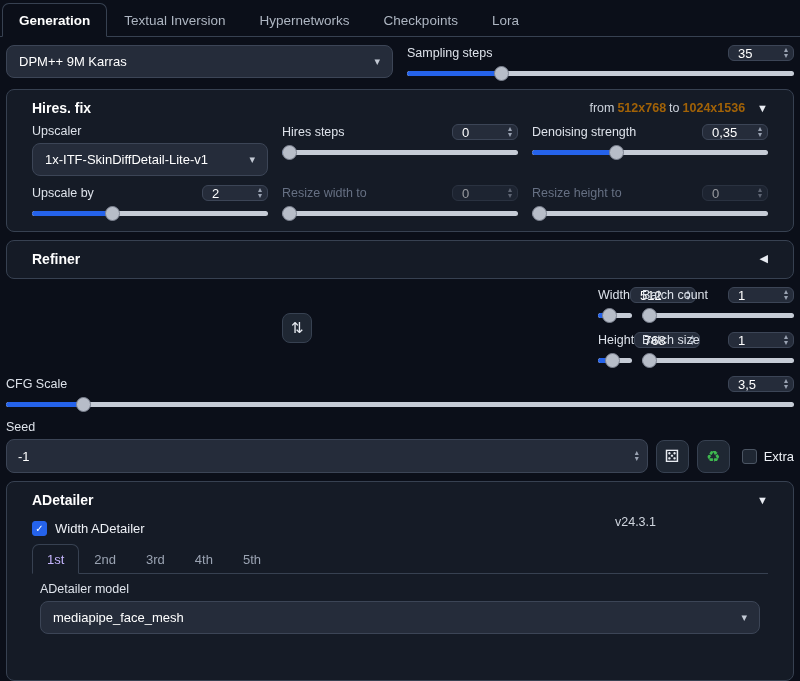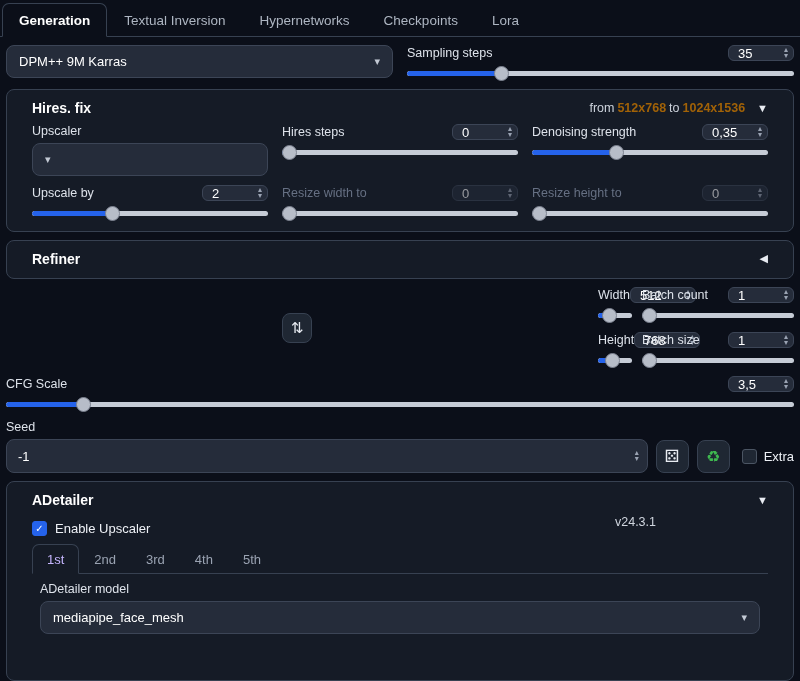--- a/index.html
+++ b/index.html
@@ -124,20 +124,21 @@
         <span class="note">
           <span class="w">from</span><span class="r">512x768</span><span class="w">to</span><span class="r">1024x1536</span>
         </span>
         <span class="arrow">▼</span>
       </span>
     </div>
     <div class="grid3">
       <div>
         <span class="lbl">Upscaler</span>
         <div class="dropdown">
+          <span>1x-ITF-SkinDiffDetail-Lite-v1</span>
           <span class="caret">▾</span>
         </div>
       </div>
       <div>
         <div class="lrow">
           <span class="lbl">Hires steps</span>
           <div class="number">
             <span>0</span>
             <span class="spin">
                 <span>▴</span>
@@ -360,21 +361,21 @@
   <div class="panel" style="min-height:200px;">
     <div class="phead">
       <span class="ptitle">ADetailer</span>
       <span class="arrow">▼</span>
     </div>
     <div class="ad-top">
       <div class="ad-enable">
         <span class="checkbox checked">
             <span>✓</span>
           </span>
-        <span>Enable Upscaler</span>
+        <span>Width ADetailer</span>
       </div>
       <span class="ad-version">v24.3.1</span>
     </div>
     <div class="subtabs">
       <div class="subtab active">1st</div>
       <div class="subtab">2nd</div>
       <div class="subtab">3rd</div>
       <div class="subtab">4th</div>
       <div class="subtab">5th</div>
     </div>

